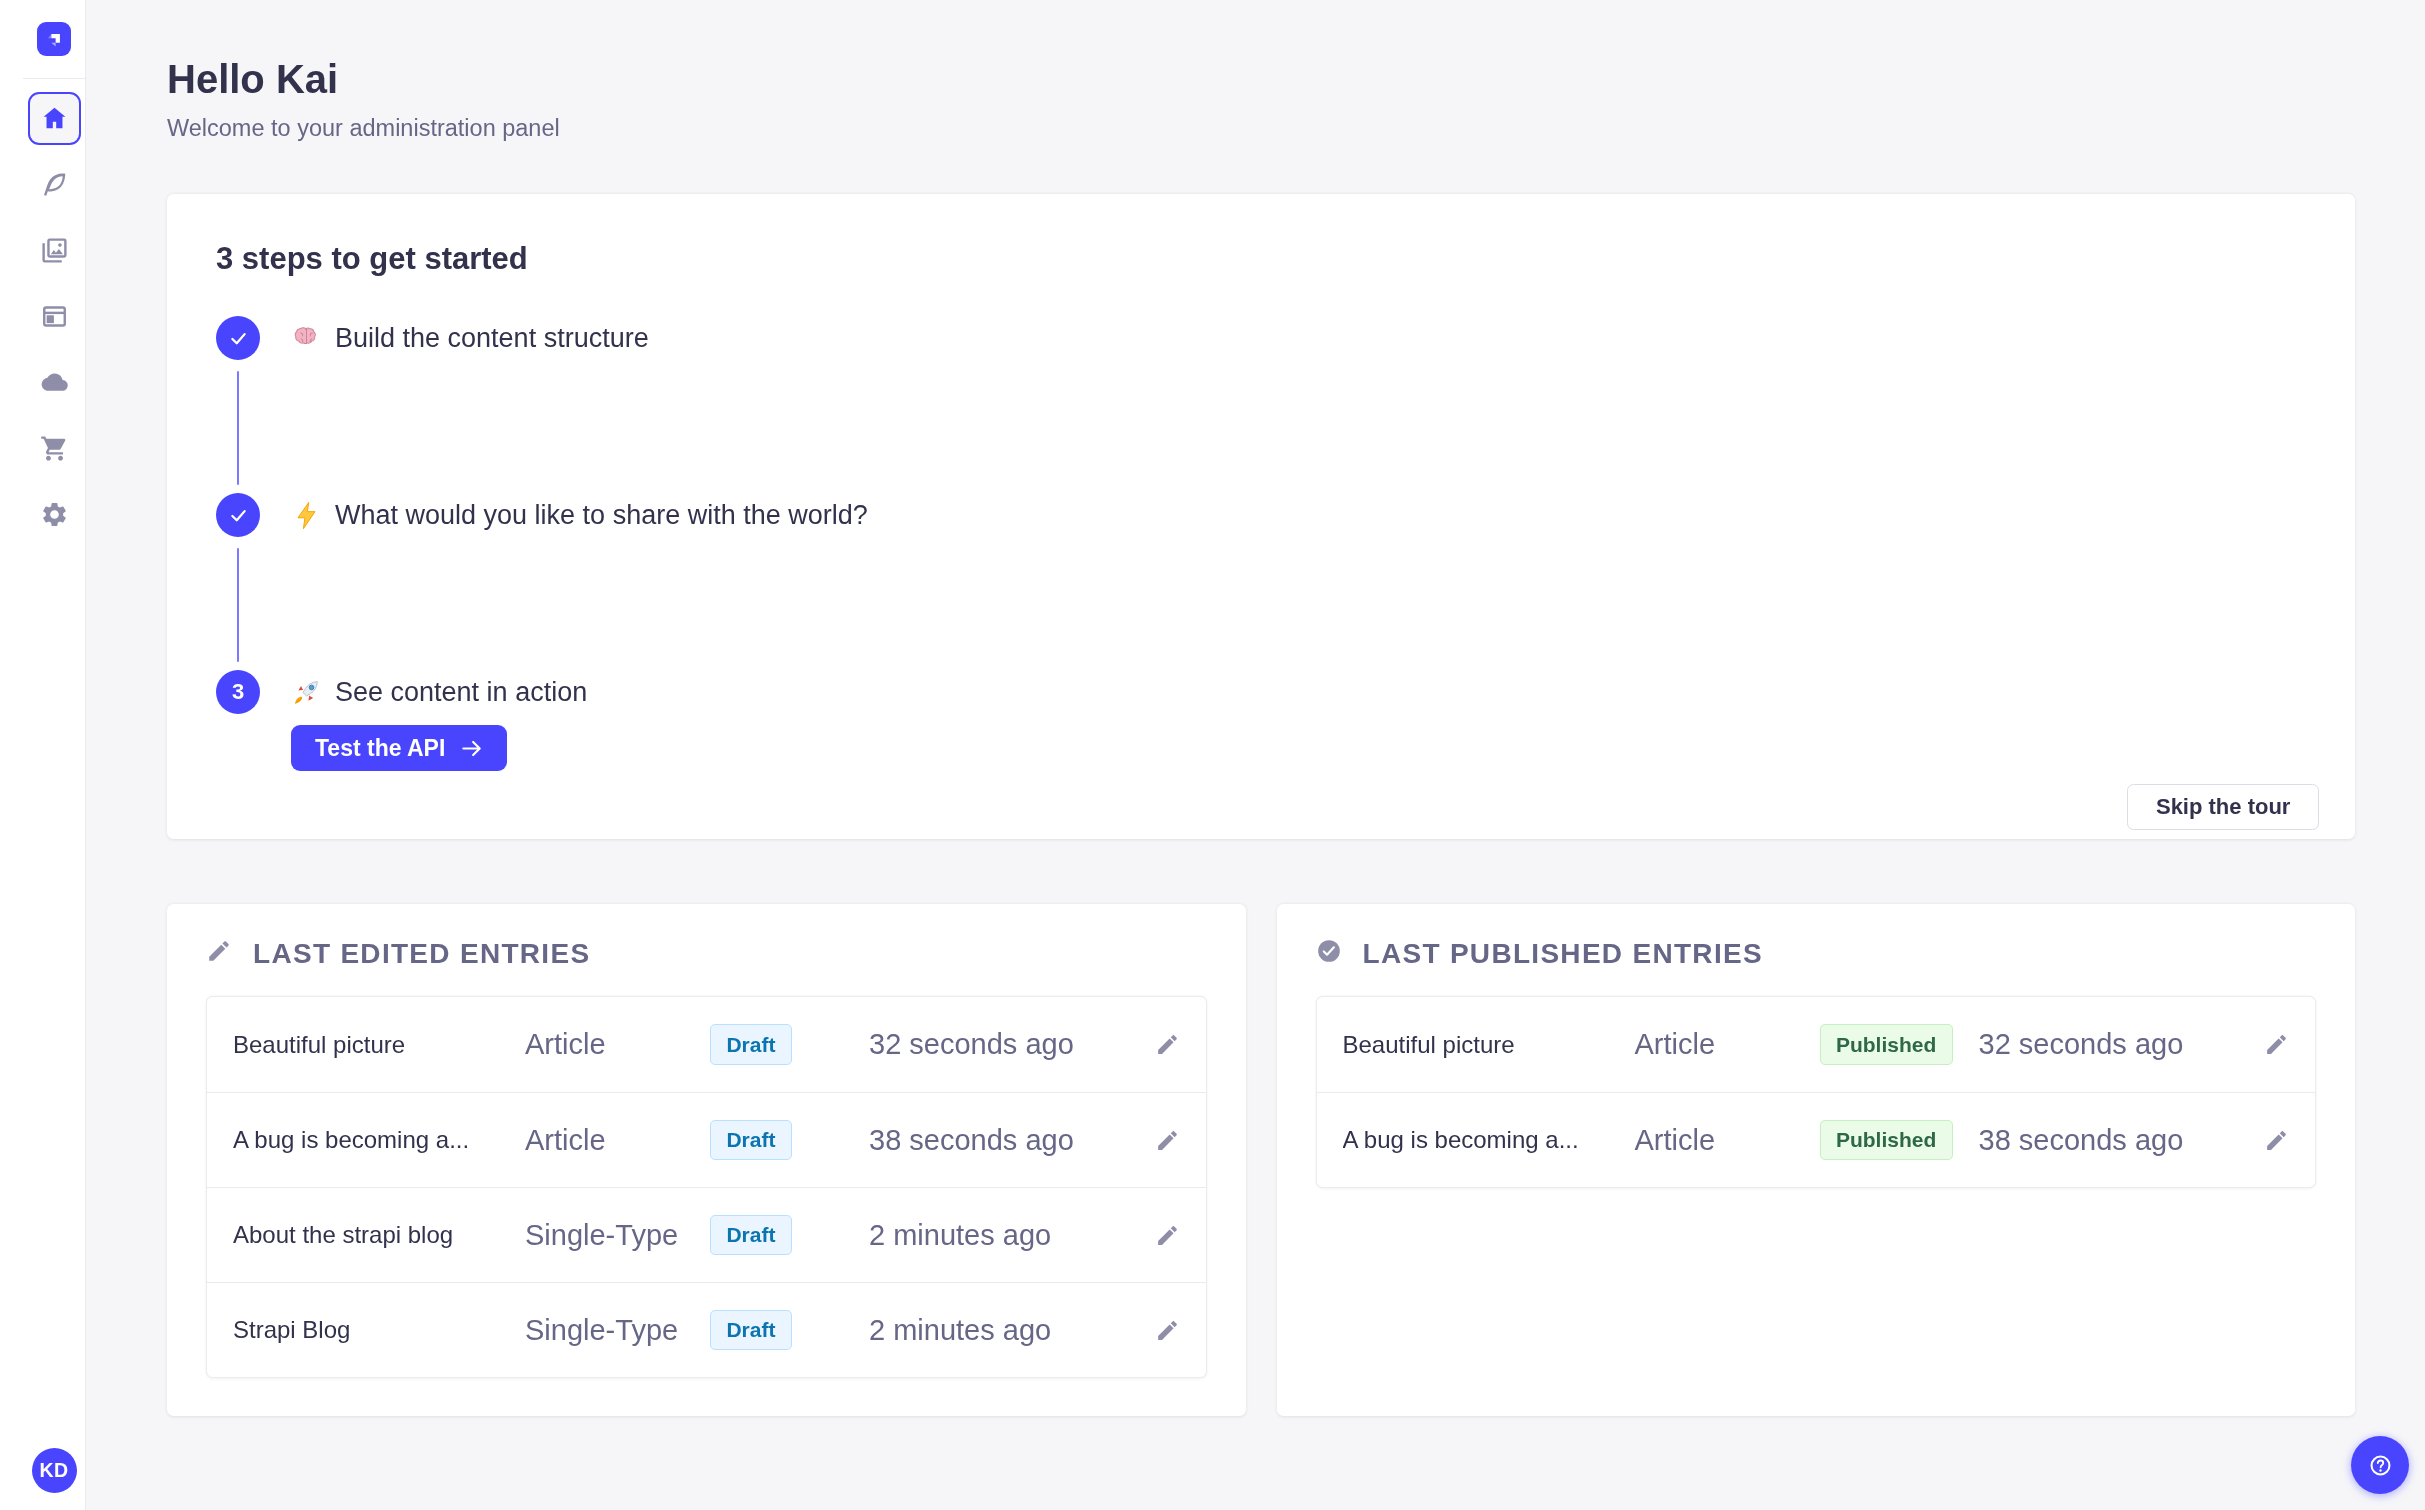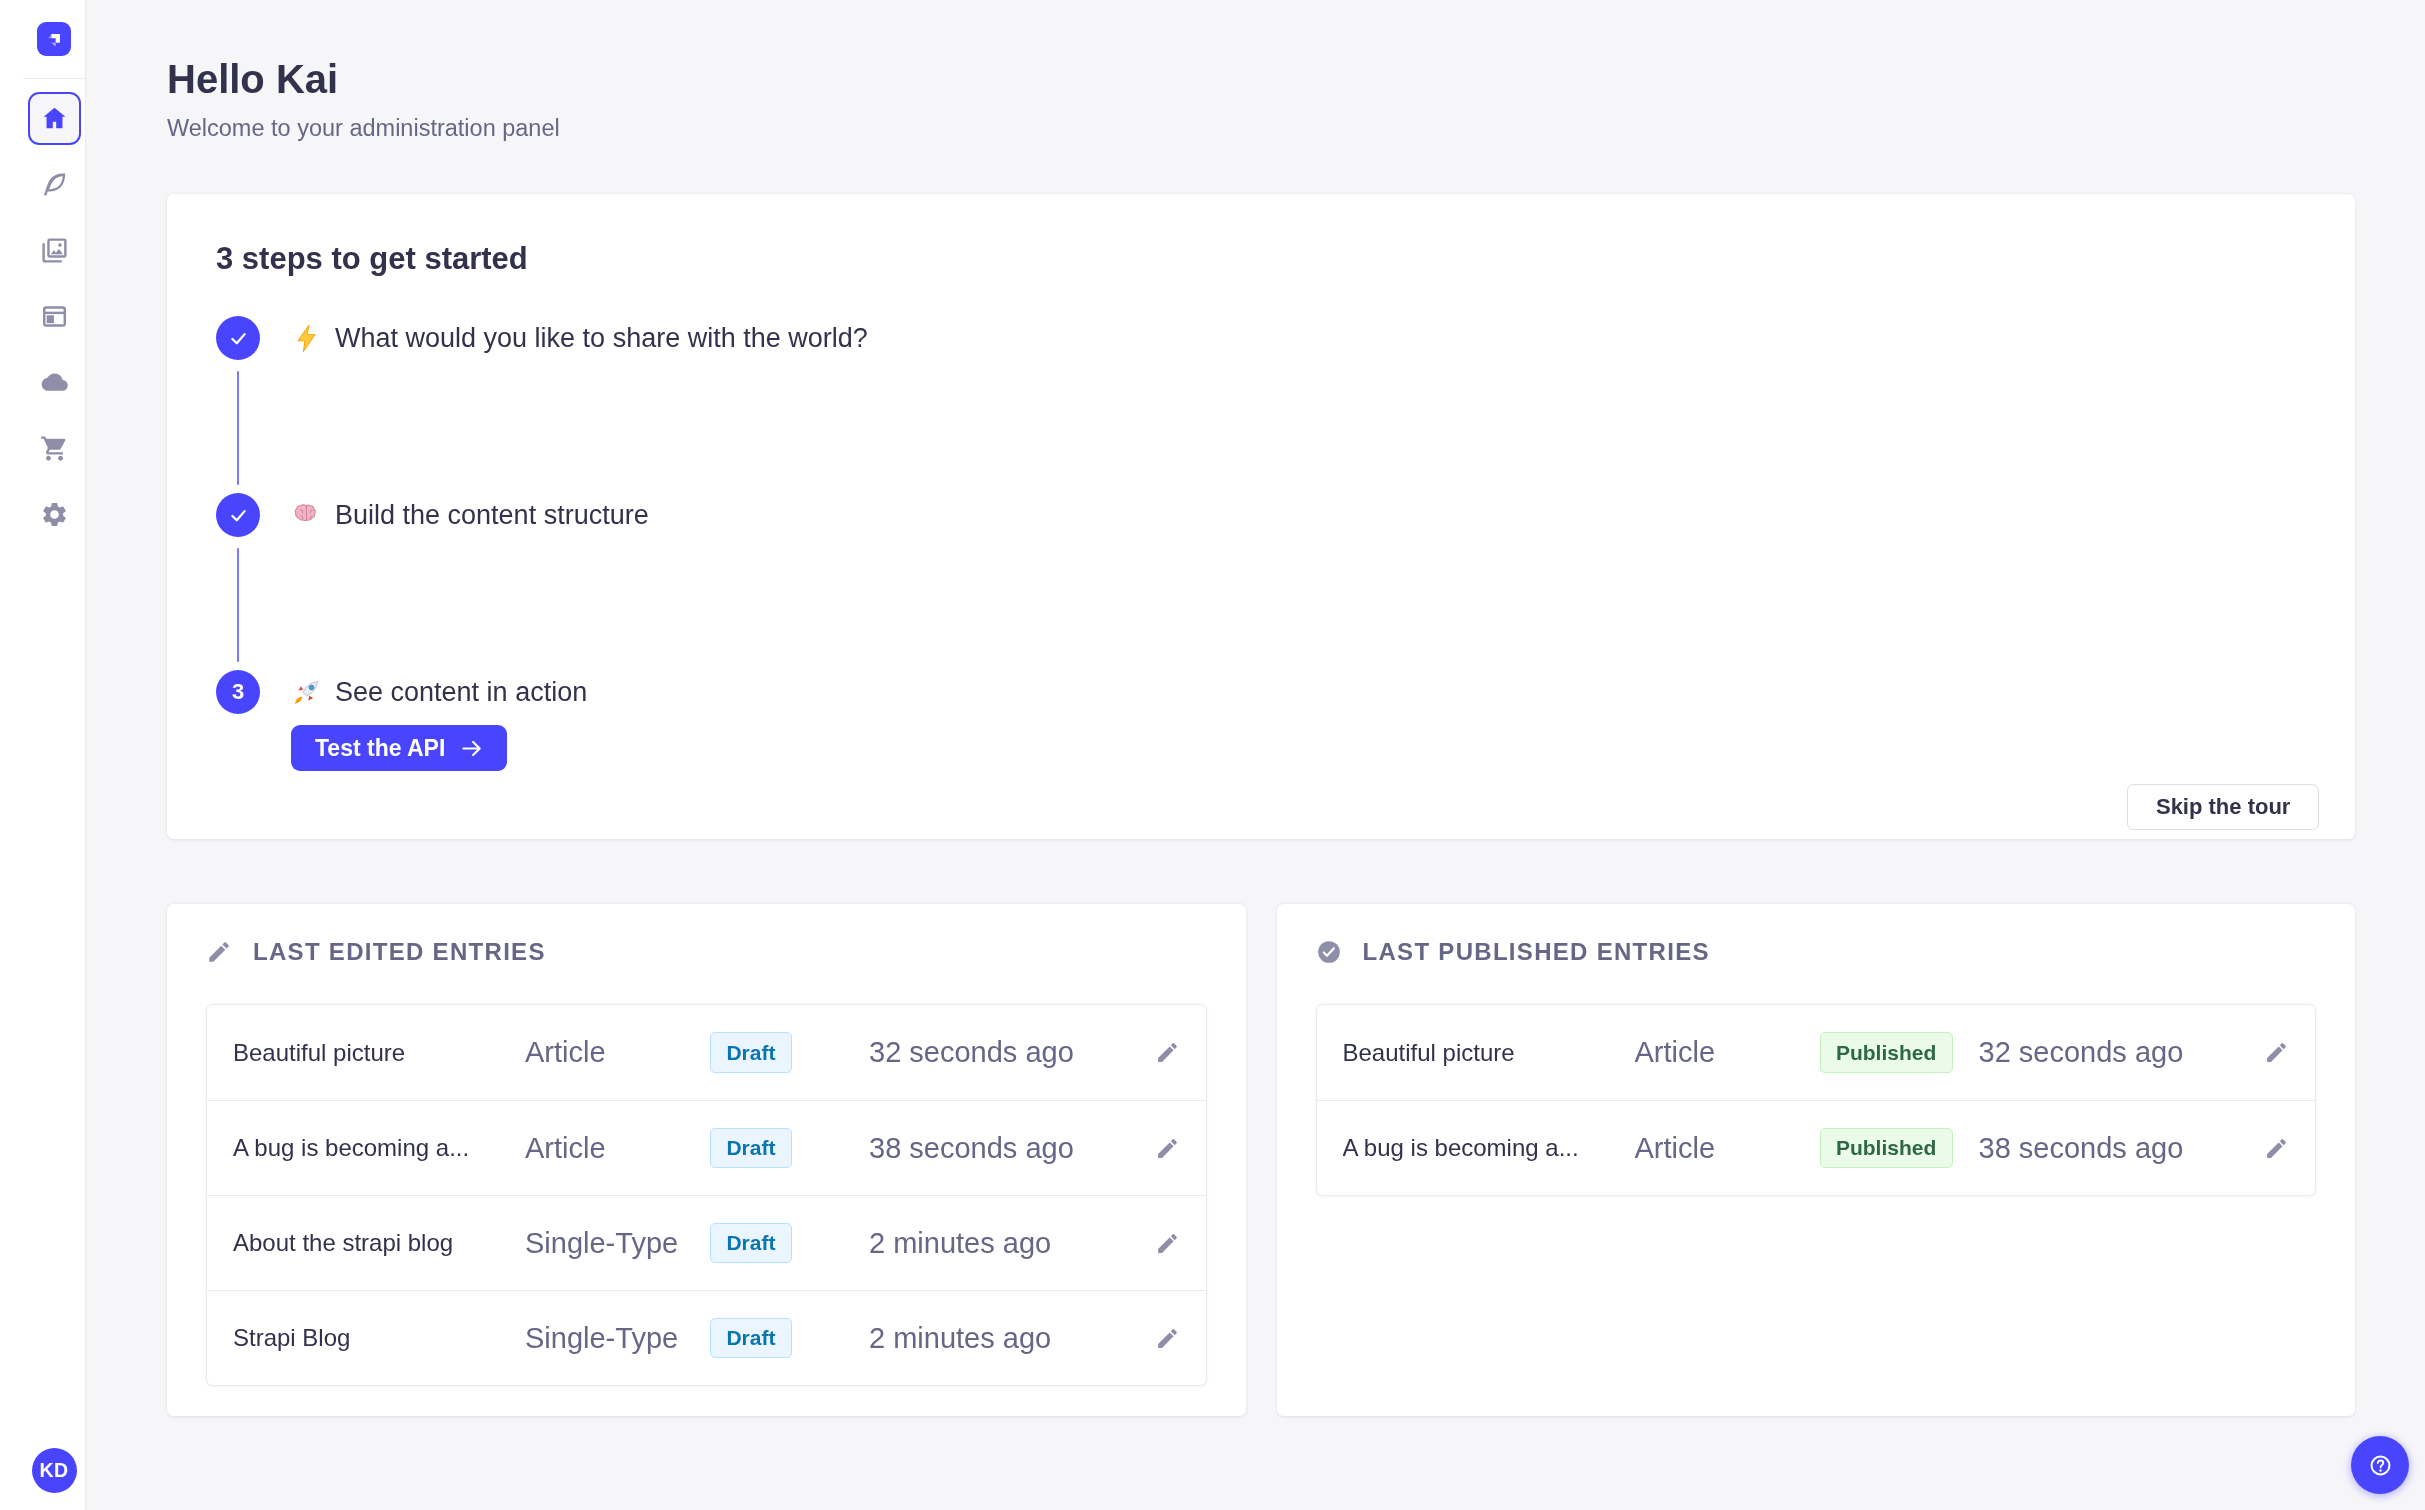--- a/index.html
+++ b/index.html
@@ -90,23 +90,23 @@
     position: absolute; right: 36px; bottom: 9px;
     height: 46px; padding: 0 27.6px;
     background: #ffffff; border: 0.8px solid #dcdce4; border-radius: 6.5px;
     font-family: "Liberation Sans", sans-serif;
     font-size: 22px; font-weight: 700; color: #32324d; cursor: pointer;
   }
   
   .widgets { display: flex; gap: 31px; margin-top: 65px; }
   .widget { flex: 1; height: 512px; padding: 34px 39px; }
   .widget-head {
-    display: flex; align-items: center; gap: 21px;
-    color: #666687; font-size: 24px; font-weight: 700; letter-spacing: 1.3px;
-    margin-bottom: 38px;
+    display: flex; align-items: flex-start; gap: 21px;
+    color: #666687; font-size: 28px; font-weight: 700; letter-spacing: 1.3px;
+    margin-bottom: 26px;
   }
   .widget-head svg { width: 26px; height: 26px; flex-shrink: 0; }
   .entries {
     border: 0.8px solid #eaeaef; border-radius: 6.5px;
     box-shadow: 0 0.8px 3.2px rgba(33,33,52,.06);
     background: #fff; overflow: hidden;
   }
   .entry-row {
     display: grid;
     grid-template-columns: 292px 185px 159px 1fr 45px;
@@ -204,43 +204,43 @@
         <div class="dot">
           <svg viewBox="0 0 24 24" width="21" height="21">
             <path d="M5 12.5 10 17.5 19 7" fill="none" stroke="#ffffff" stroke-width="2.6" stroke-linecap="round" stroke-linejoin="round"></path>
           </svg>
         </div>
         <div class="connector"></div>
       </div>
       <div class="step-content">
         <div class="step-label">
           <svg viewBox="0 0 40 40">
-            <polygon points="23,3 9,23 18,23 16,37 31,15 21,15" fill="#ffc83d" stroke="#f59f00" stroke-width="1.2" stroke-linejoin="round"></polygon>
-          </svg>
-          <span>What would you like to share with the world?</span>
+            <path d="M20 8c-1.8-2.2-5.6-2.4-7.6-.6-2.6-.4-5 1.6-5.2 4.2-1.9 1.3-2.4 4-1 5.9-.6 2.7 1.1 5.2 3.8 5.7 1 2.3 3.7 3.4 6 2.4 1.4 1.1 3.4 1.1 4.8 0 2.3 1 5-.1 6-2.4 2.7-.5 4.4-3 3.8-5.7 1.4-1.9.9-4.6-1-5.9-.2-2.6-2.6-4.6-5.2-4.2-1.5-1.6-4.2-1.5-5.6.6z" fill="#f2b3c4" stroke="#cf8399" stroke-width="1.3"></path>
+            <path d="M20 8v18M12.5 13c2 0 3 1.6 2.4 3.6M27.5 13c-2 0-3 1.6-2.4 3.6M13 20.5c1.6.5 2.5 2 2 3.6M27 20.5c-1.6.5-2.5 2-2 3.6" fill="none" stroke="#cf8399" stroke-width="1.3" stroke-linecap="round"></path>
+          </svg>
+          <span>Build the content structure</span>
         </div>
       </div>
     </div>
 
     <div class="step has-next">
       <div class="rail">
         <div class="dot">
           <svg viewBox="0 0 24 24" width="21" height="21">
             <path d="M5 12.5 10 17.5 19 7" fill="none" stroke="#ffffff" stroke-width="2.6" stroke-linecap="round" stroke-linejoin="round"></path>
           </svg>
         </div>
         <div class="connector"></div>
       </div>
       <div class="step-content">
         <div class="step-label">
           <svg viewBox="0 0 40 40">
-            <path d="M20 8c-1.8-2.2-5.6-2.4-7.6-.6-2.6-.4-5 1.6-5.2 4.2-1.9 1.3-2.4 4-1 5.9-.6 2.7 1.1 5.2 3.8 5.7 1 2.3 3.7 3.4 6 2.4 1.4 1.1 3.4 1.1 4.8 0 2.3 1 5-.1 6-2.4 2.7-.5 4.4-3 3.8-5.7 1.4-1.9.9-4.6-1-5.9-.2-2.6-2.6-4.6-5.2-4.2-1.5-1.6-4.2-1.5-5.6.6z" fill="#f2b3c4" stroke="#cf8399" stroke-width="1.3"></path>
-            <path d="M20 8v18M12.5 13c2 0 3 1.6 2.4 3.6M27.5 13c-2 0-3 1.6-2.4 3.6M13 20.5c1.6.5 2.5 2 2 3.6M27 20.5c-1.6.5-2.5 2-2 3.6" fill="none" stroke="#cf8399" stroke-width="1.3" stroke-linecap="round"></path>
-          </svg>
-          <span>Build the content structure</span>
+            <polygon points="23,3 9,23 18,23 16,37 31,15 21,15" fill="#ffc83d" stroke="#f59f00" stroke-width="1.2" stroke-linejoin="round"></polygon>
+          </svg>
+          <span>What would you like to share with the world?</span>
         </div>
       </div>
     </div>
 
     <div class="step">
       <div class="rail">
         <div class="dot">
           <span>3</span>
         </div>
       </div>

